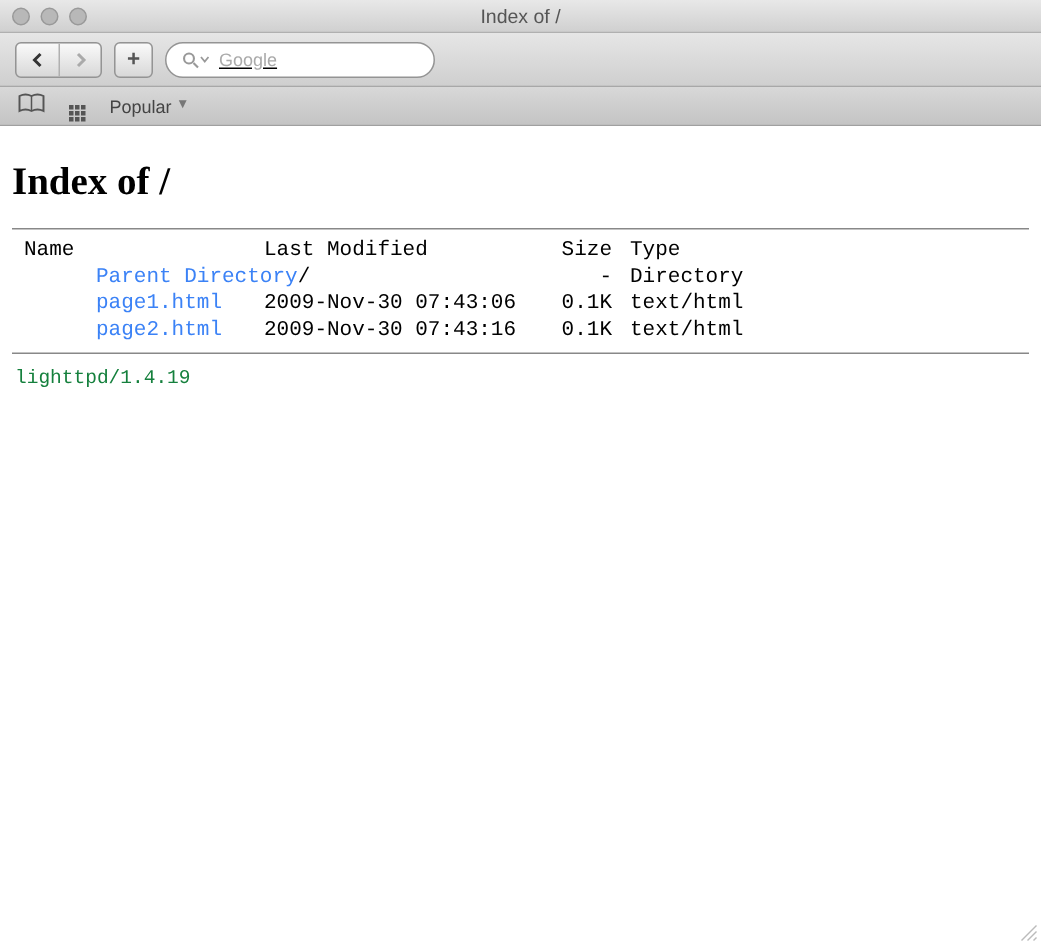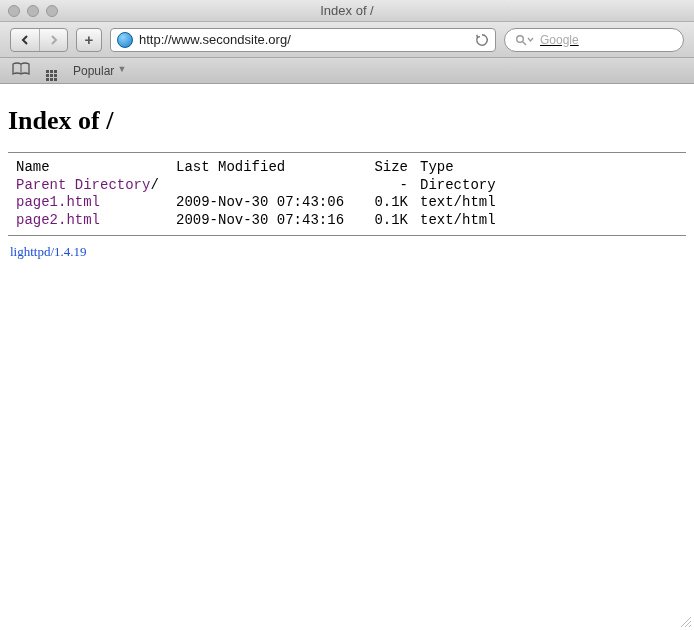--- a/index.html
+++ b/index.html
@@ -163,26 +163,26 @@
       border-bottom: 1px solid #888;
       padding: 6px 0;
     }
     .listing {
       font-family: "Courier New", Courier, monospace;
       font-size: 14px;
       line-height: 1.25;
       white-space: pre;
       padding-left: 8px;
     }
-    .listing a { color: #701a75; text-decoration: none; }
+    .listing a { color: #3b82f6; text-decoration: none; margin-left: 48px; }
     .hdr-row { font-weight: normal; }
     .server {
-      font-family: Liberation Serif, serif;
+      font-family: Liberation Mono, monospace;
       font-size: 13px;
-      color: #1d4ed8;
+      color: #15803d;
       padding: 8px 0 0 2px;
     }
     .resize {
       position: absolute;
       right: 2px; bottom: 2px;
       width: 14px; height: 14px;
       color: #999;
     }
     .col-name { display:inline-block; width: 160px; }
     .col-mod  { display:inline-block; width: 180px; }
@@ -209,28 +209,20 @@
         </svg>
     </div>
     <div class="nav-btn">
       <svg width="10" height="10" viewBox="0 0 10 10">
           <path d="M3 1 L7 5 L3 9" fill="none" stroke="#aaa" stroke-width="2"></path>
         </svg>
     </div>
   </div>
   <div class="plus-btn">
     <span>+</span>
-  </div>
-  <div class="address-bar">
-    <div class="globe"></div>
-    <input class="url-text" type="text" value="http://www.secondsite.org/" style="">
-    <svg class="reload-icon" viewBox="0 0 16 16">
-      <path d="M8 2 a6 6 0 1 1 -5.2 3" fill="none" stroke="#777" stroke-width="1.6"></path>
-      <path d="M2 2 L2.8 5 L5.6 4" fill="none" stroke="#777" stroke-width="1.6"></path>
-    </svg>
   </div>
   <div class="search-bar">
     <span class="mag">
       <svg width="12" height="12" viewBox="0 0 12 12">
           <circle cx="5" cy="5" r="3.3" fill="none" stroke="#999" stroke-width="1.4"></circle>
           <line x1="8" y1="8" x2="11" y2="11" stroke="#999" stroke-width="1.4"></line>
         </svg>
       <svg width="7" height="7" viewBox="0 0 7 7">
           <path d="M1 2 L3.5 5 L6 2" fill="none" stroke="#999" stroke-width="1.2"></path>
         </svg>

